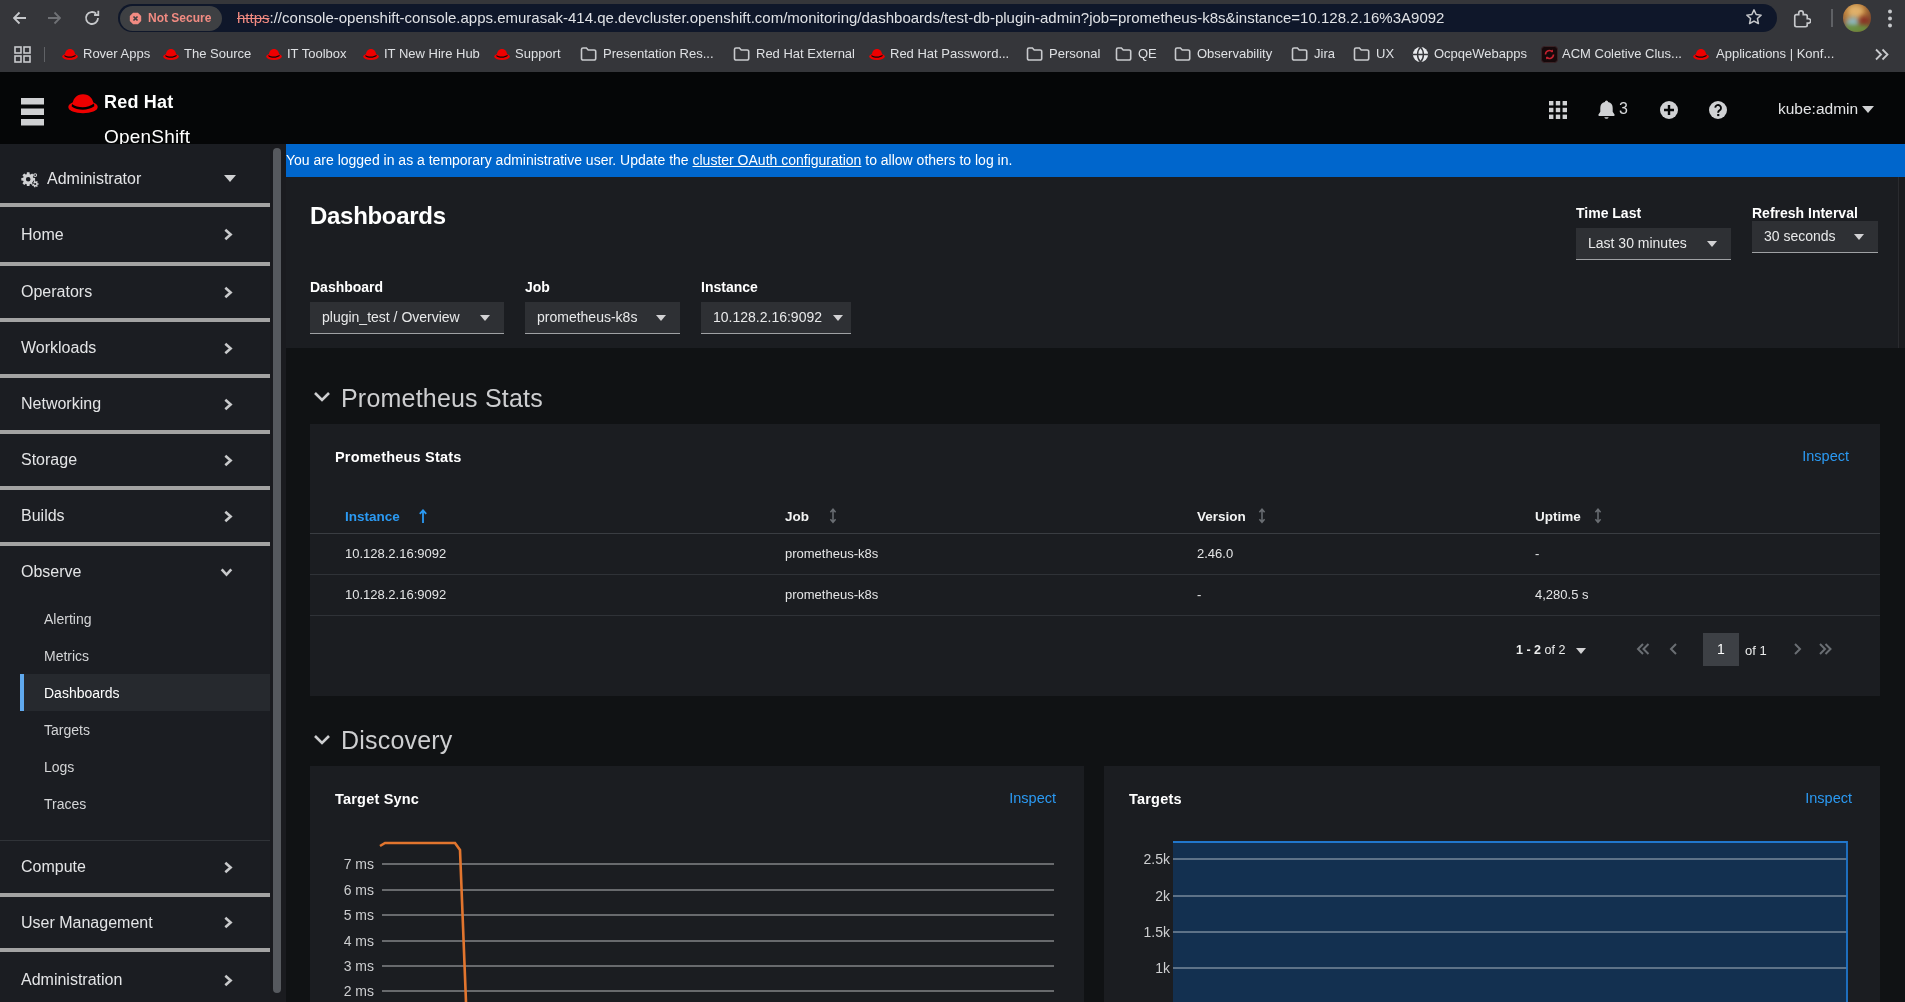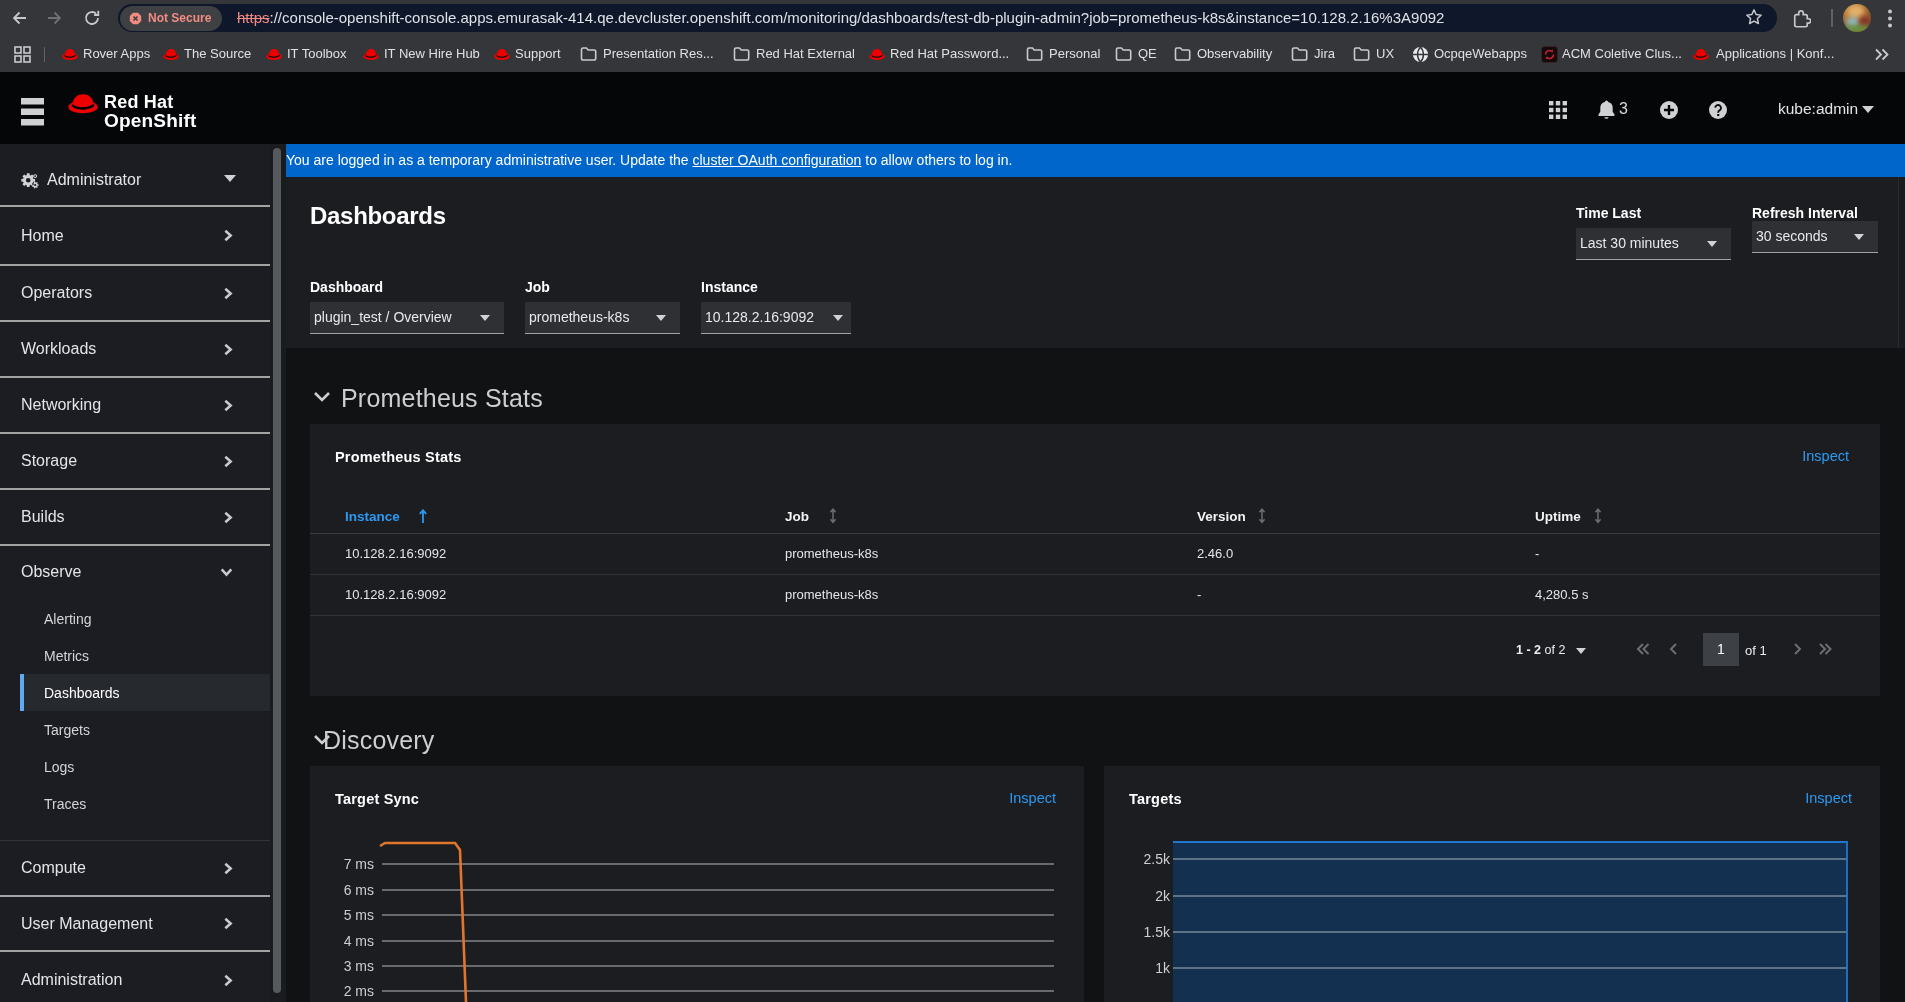--- a/index.html
+++ b/index.html
@@ -10,36 +10,36 @@
 #bookmarks { position:absolute; left:0; top:36px; width:1905px; height:36px; background:#35363a; }
 #omnibox { position:absolute; left:118px; top:4px; width:1659px; height:28px; border-radius:14px; background:#0f172a; }
 .chip { position:absolute; left:2px; top:1.5px; height:25px; border-radius:13px; background:#3e4043; display:flex; align-items:center; padding:0 11px 0 9px; }
 .chip span { color:#f28b82; font-size:12px; font-weight:bold; margin-left:6px; }
 #url { position:absolute; left:113px; top:0; height:28px; line-height:28px; font-size:15px; color:#dfe1e5; white-space:nowrap;margin-left:6px; }
 #url .https { color:#f28b82; text-decoration:line-through; }
 
 #masthead { position:absolute; left:0; top:72px; width:1905px; height:72px; background:#050607; }
 #mhtxt { position:absolute; left:104px; top:21px; color:#fff; }
 #mhtxt .rh { font-size:18px; font-weight:bold; letter-spacing:0.2px; line-height:18px; }
-#mhtxt .os { font-size:19px; font-weight:bold; line-height:19px; margin-top:0; letter-spacing:0.2px; }
+#mhtxt .os { font-size:19px; font-weight:normal; line-height:19px; margin-top:16px; letter-spacing:0.2px; }
 
 #sidebar { position:absolute; left:0; top:144px; width:270px; height:858px; background:#1b1d22; }
 #sbtrack { position:absolute; left:270px; top:144px; width:16px; height:858px; background:#1a1b1f; }
 #sbthumb { position:absolute; left:3px; top:4px; width:8px; height:845px; background:#56595e; border-radius:4px; }
 #main { position:absolute; left:286px; top:144px; width:1619px; height:858px; background:#101214; }
 #banner { position:absolute; left:0; top:0; width:1619px; height:33px; background:#0066cc; color:#fff; font-size:14px; line-height:33px; }
 #banner a { color:#fff; text-decoration:underline; }
 #pagehead { position:absolute; left:0; top:33px; width:1619px; height:171px; background:#1b1d21; }
 #pagebody { position:absolute; left:0; top:204px; width:1619px; height:654px; background:#101214; }
 h1.pagetitle { position:absolute; left:24px; top:25px; color:#fff; font-size:24px; font-weight:600; letter-spacing:-0.3px; }
 .flabel { position:absolute; color:#fff; font-size:14px; font-weight:bold; }
-.fselect { position:absolute; height:32px; background:#2e3034; border-bottom:1px solid #9fa1a4; color:#e8e9ea; font-size:14px; line-height:31px; padding-left:4px; }
+.fselect { position:absolute; height:32px; background:#2e3034; border-bottom:1px solid #9fa1a4; color:#e8e9ea; font-size:14px; line-height:31px; padding-left:12px; }
 .fselect .caret { position:absolute; right:14px; top:13px; width:0; height:0; border-left:5px solid transparent; border-right:5px solid transparent; border-top:6px solid #d2d2d4; }
 
-.navtop { position:relative; display:flex; align-items:center; color:#e3e4e6; font-size:16px; padding-left:21px; border-bottom:2px solid #a3a3a3; }
+.navtop { position:relative; display:flex; align-items:center; color:#e3e4e6; font-size:16px; padding-left:21px; border-bottom:4px solid #a3a3a3; }
 .navtop .chev { position:absolute; right:36px; }
 .navsub { display:flex; align-items:center; color:#d4d5d7; font-size:14px; padding-left:44px; height:37px; position:relative; }
 
 .card { position:absolute; background:#1b1d21; }
 .cardtitle { position:absolute; left:25px; top:25px; color:#fff; font-size:14.5px; font-weight:bold; letter-spacing:0.2px; }
 .inspect { position:absolute; right:31px; top:24px; color:#2b9af3; font-size:14.5px; }
 .sechead { position:absolute; color:#cdced0; font-size:25px; letter-spacing:0.2px; }
 </style>
 </head>
 <body>
@@ -344,21 +344,21 @@
           <path d="M5 2 l5 5 -5 5"></path>
         </svg>
       <svg class="abs pgic" style="left:1507px">
           <path d="M3 2 l5 5 -5 5 M8.5 2 l5 5 -5 5"></path>
         </svg>
     </div>
 
     <svg class="abs" style="left:27px;top:386px" width="18" height="12" viewBox="0 0 18 12" fill="none" stroke="#cdced0" stroke-width="2.6">
         <path d="M2 2 l7 7 7 -7"></path>
       </svg>
-    <div class="sechead" style="left:37px;top:378px">Discovery</div>
+    <div class="sechead" style="left:55px;top:378px">Discovery</div>
 
     <div class="card" style="left:24px;top:418px;width:774px;height:236px">
       <div class="cardtitle">Target Sync</div>
       <div class="inspect" style="right:28px">Inspect</div>
       <svg class="abs" style="left:0;top:60px" width="774" height="176" viewBox="0 0 774 176">
         <g stroke="#b6b8ba" stroke-width="1">
           <line x1="72" y1="38" x2="744" y2="38"></line>
           <line x1="72" y1="64" x2="744" y2="64"></line>
           <line x1="72" y1="89" x2="744" y2="89"></line>
           <line x1="72" y1="115" x2="744" y2="115"></line>

